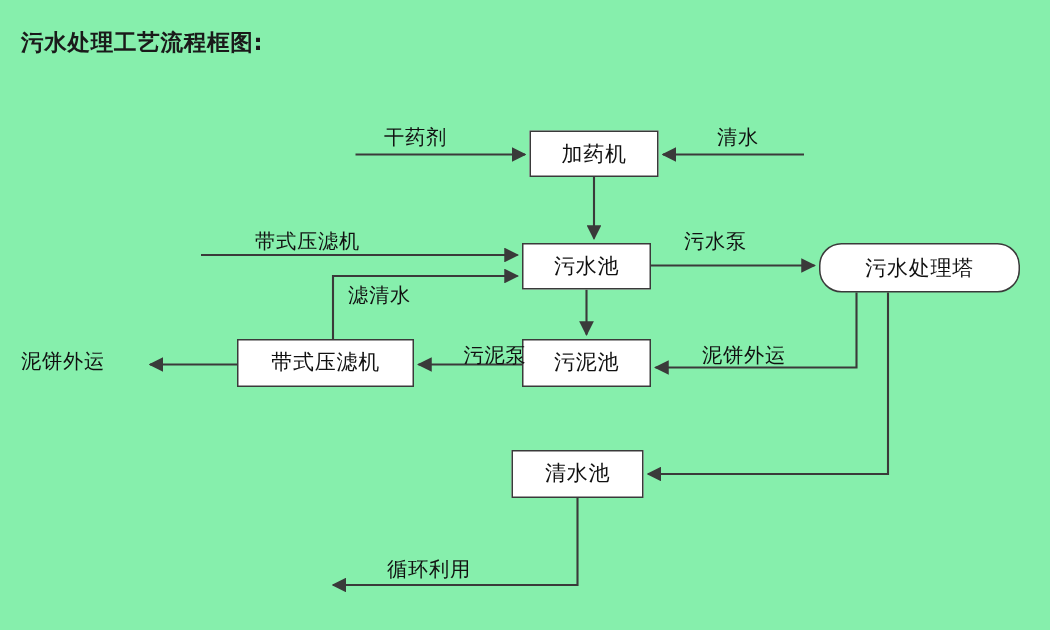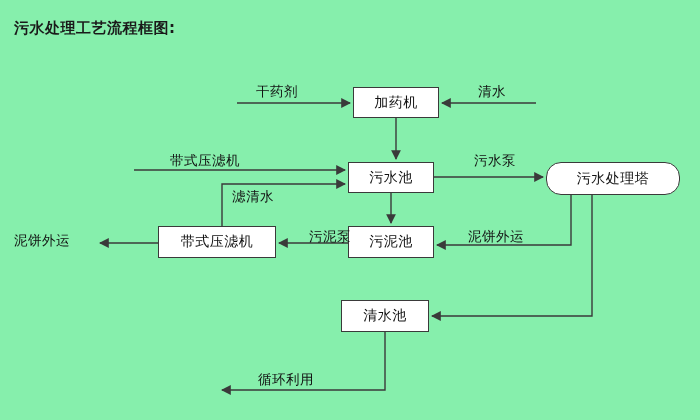--- a/index.html
+++ b/index.html
@@ -126,21 +126,21 @@
   </div>
 
   <div class="edge-label" style="left:256px; top:83px;">干药剂</div>
 
   <div class="edge-label" style="left:478px; top:83px;">清水</div>
 
   <div class="edge-label" style="left:170px; top:152px;">带式压滤机</div>
 
   <div class="edge-label" style="left:232px; top:188px;">滤清水</div>
 
-  <div class="edge-label" style="left:456px; top:152px;margin-left:18px;">污水泵</div>
+  <div class="edge-label" style="left:456px; top:152px;">污水泵</div>
 
   <div class="edge-label" style="left:288px; top:228px;margin-left:21px;">污泥泵</div>
 
   <div class="edge-label" style="left:468px; top:228px;">泥饼外运</div>
 
   <div class="terminal-label" style="left:14px; top:232px;">泥饼外运</div>
 
   <div class="terminal-label" style="left:258px; top:371px;">循环利用</div>
 
 </div>

